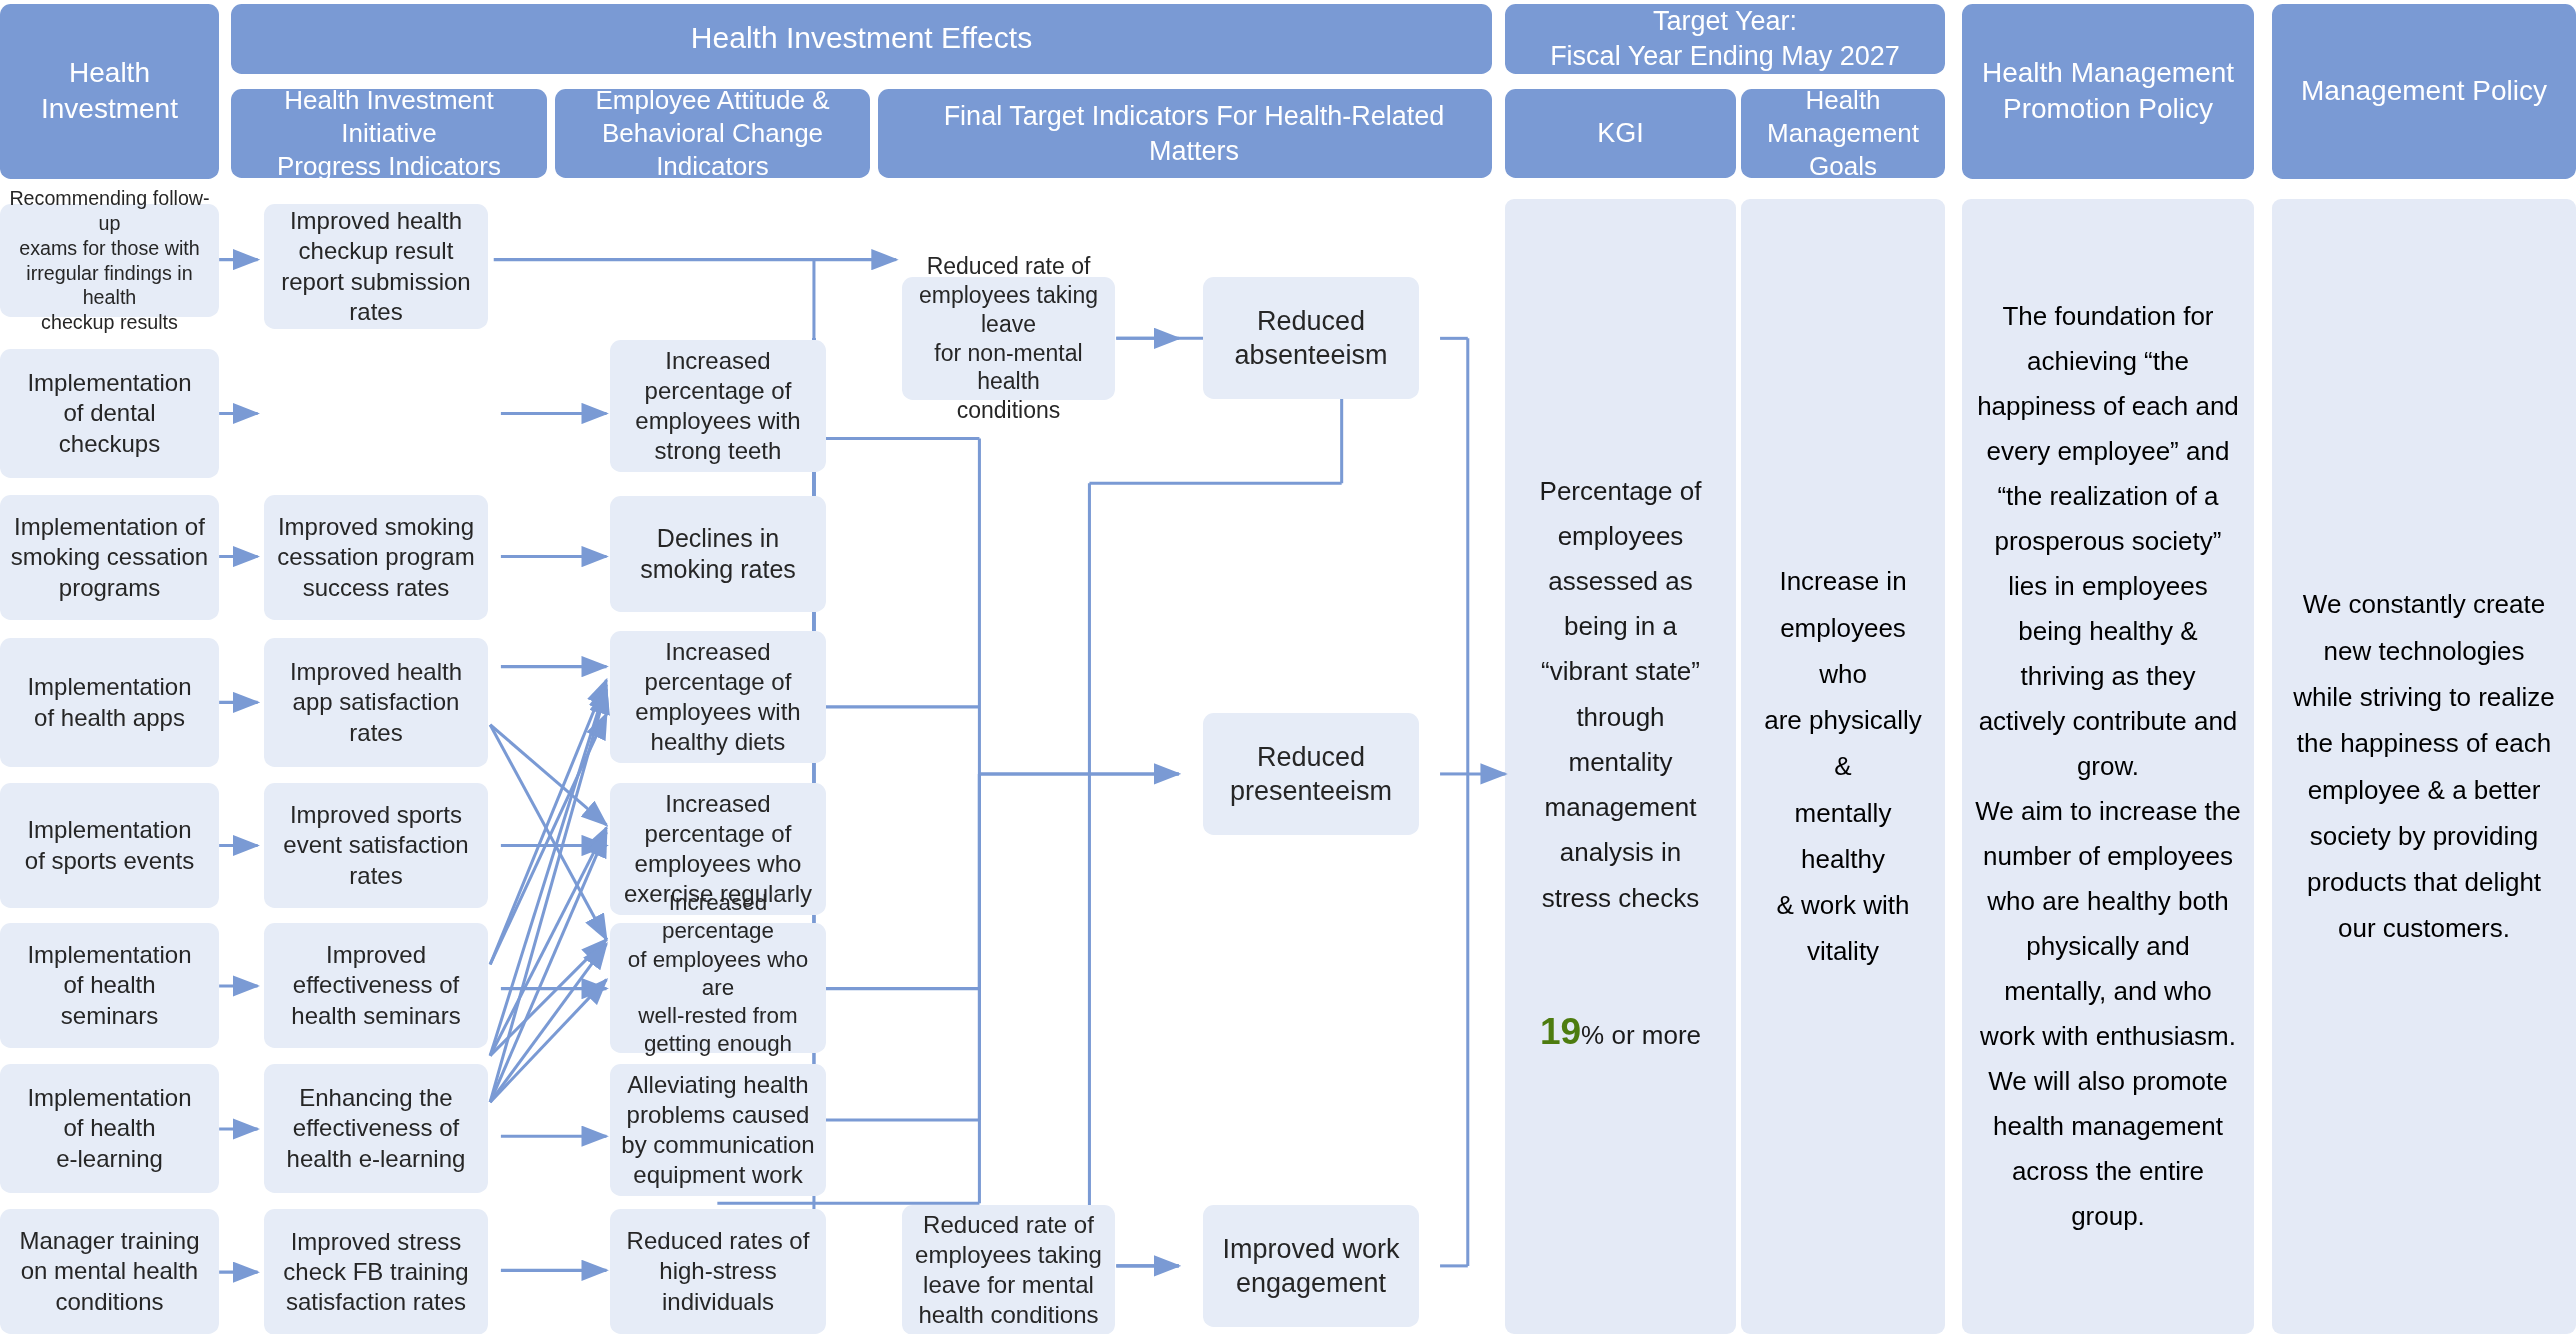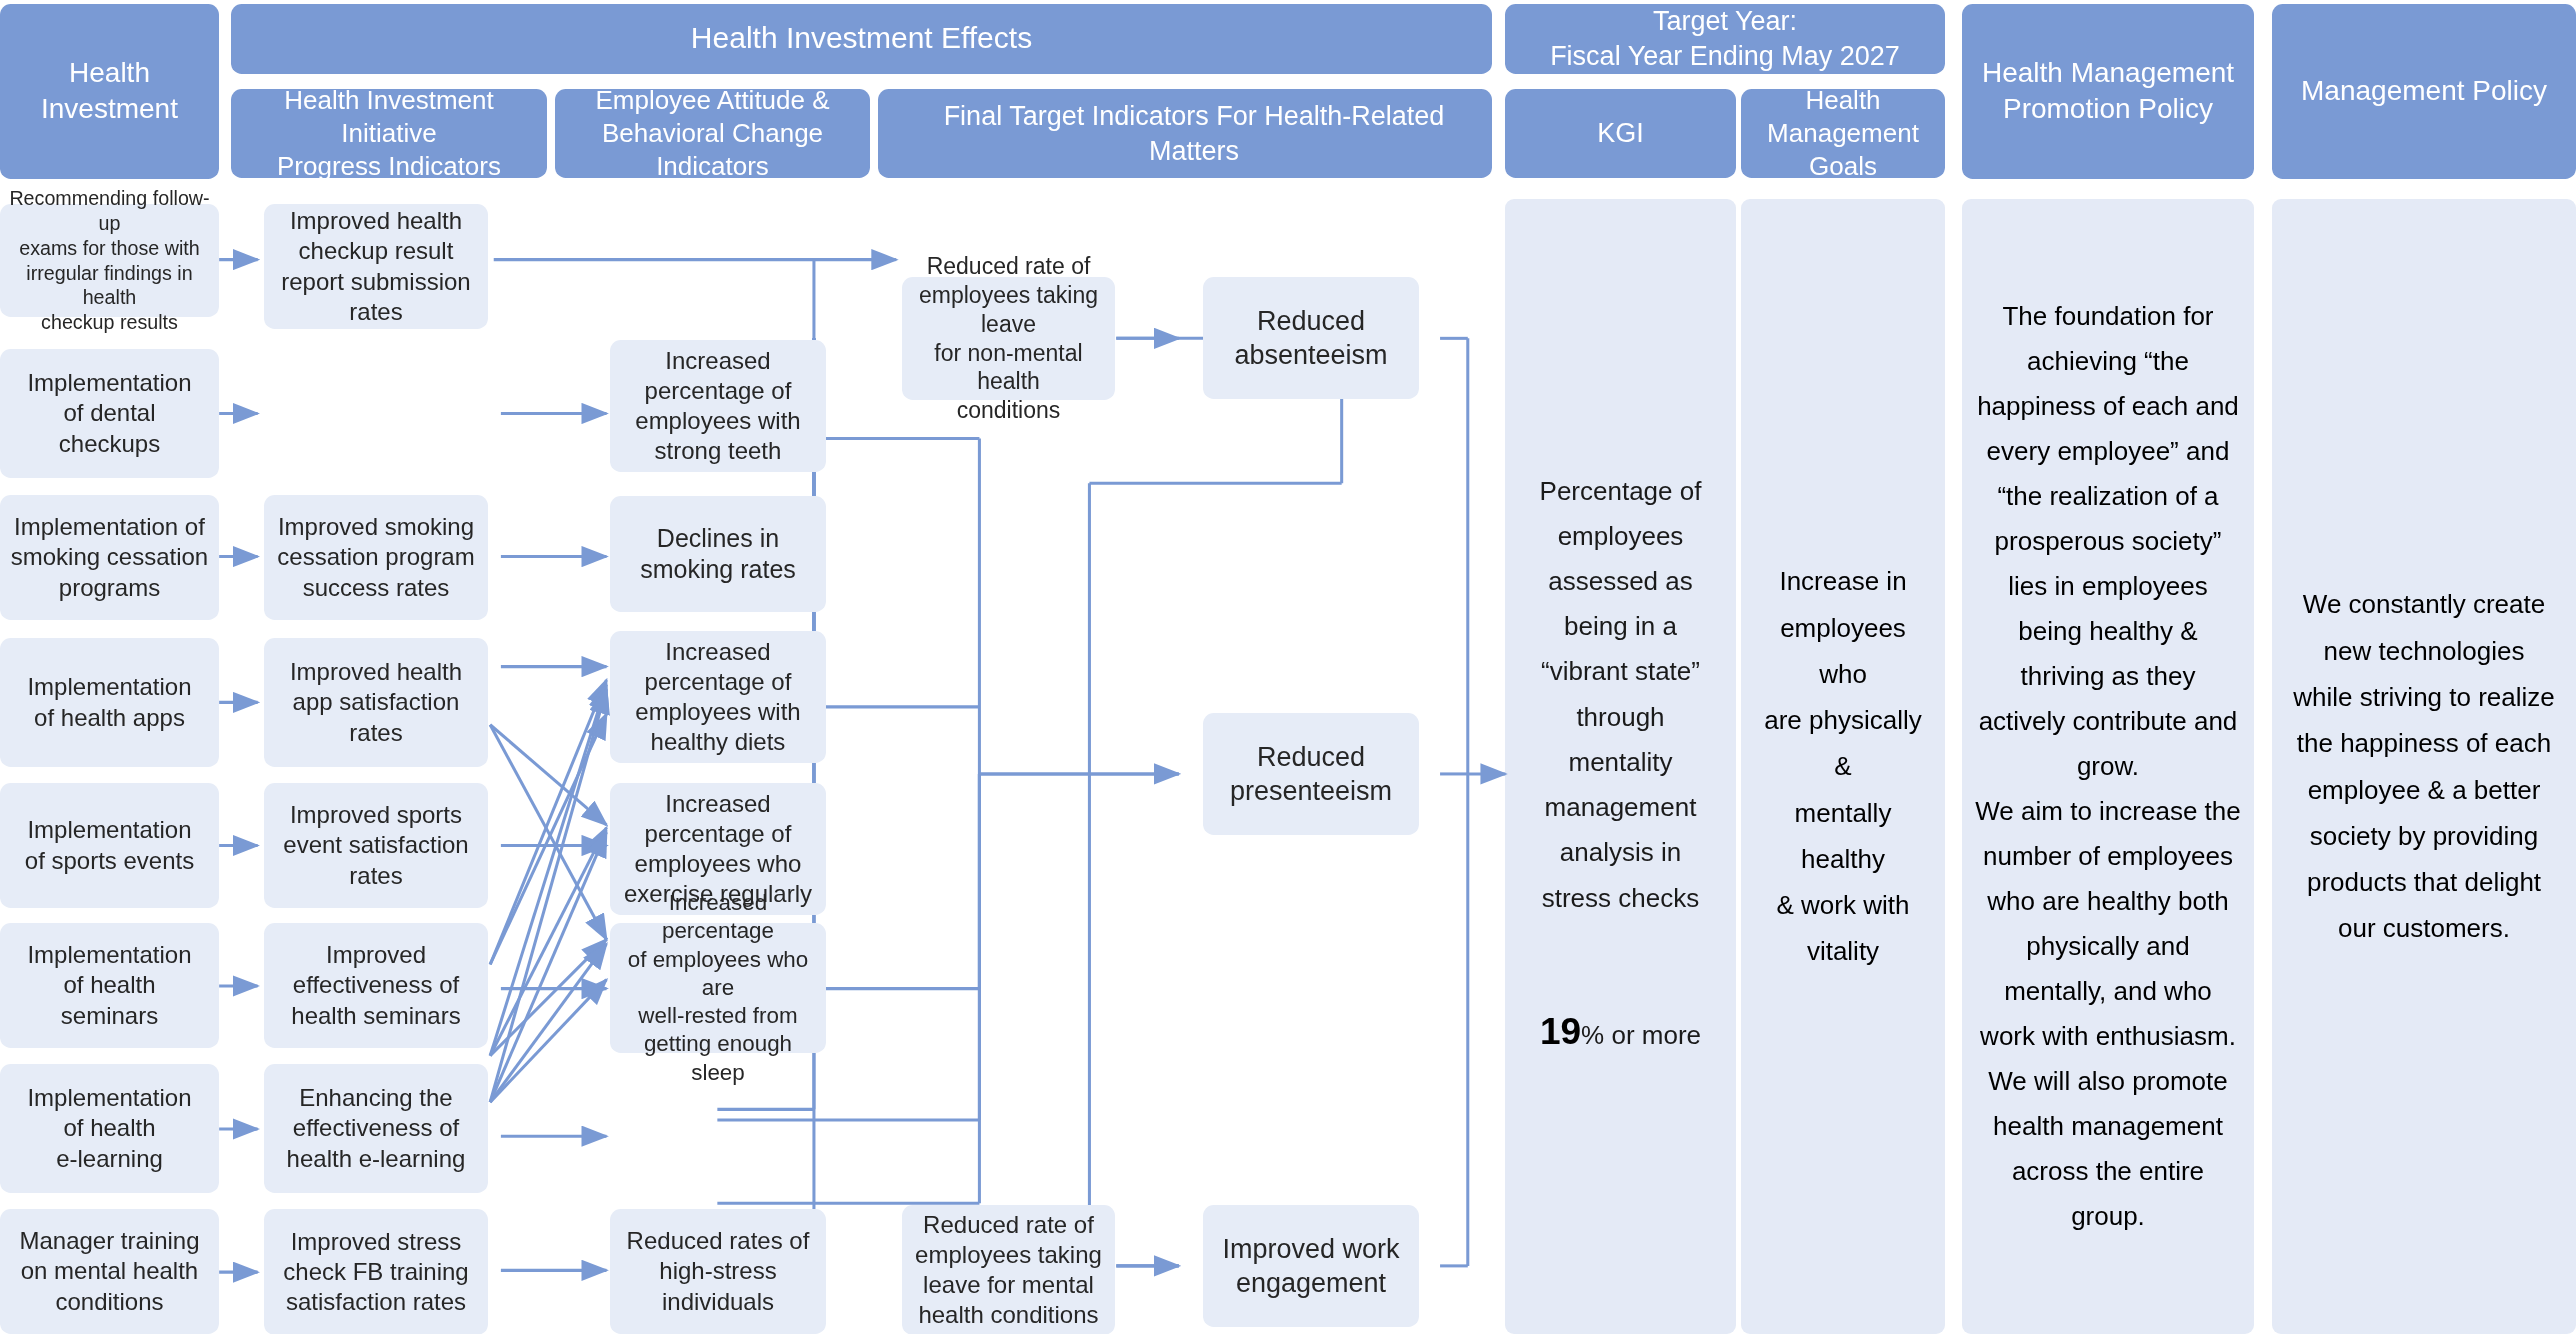--- a/index.html
+++ b/index.html
@@ -75,21 +75,21 @@
     flex-direction: column;
     align-items: center;
     justify-content: center;
     text-align: center;
     color: #1a1a1a;
     line-height: 1.74;
     white-space: pre-line;
     padding: 0 9px;
   }
   .kgi-target { margin-top: 34px; font-size: 26px; }
-  .kgi-num { color: #000000; font-size: 37px; font-weight: 700; vertical-align: baseline; }
+  .kgi-num { color: #4d7c0f; font-size: 37px; font-weight: 700; vertical-align: baseline; }
 
   svg.links { position: absolute; left: 0; top: 0; width: 2576px; height: 1335px; pointer-events: none; }
 </style>
 </head>
 <body>
 
 <div id="stage">
 
   <div class="colbg" style="left:1505px;top:199px;width:231px;height:1135px;"></div>
   <div class="colbg" style="left:1741px;top:199px;width:204px;height:1135px;"></div>
@@ -270,20 +270,24 @@
 employees with
 healthy diets</div>
   <div class="node f27" style="left:610px;top:783px;width:216px;height:132px;">Increased
 percentage of
 employees who
 exercise regularly</div>
   <div class="node f25" style="left:610px;top:923px;width:216px;height:130px;">Increased percentage
 of employees who are
 well-rested from
 getting enough sleep</div>
+  <div class="node f27" style="left:610px;top:1064px;width:216px;height:132px;">Alleviating health
+problems caused
+by communication
+equipment work</div>
   <div class="node f27" style="left:610px;top:1209px;width:216px;height:125px;">Reduced rates of
 high-stress
 individuals</div>
 
   <div class="node f26" style="left:902px;top:277px;width:213px;height:123px;">Reduced rate of
 employees taking leave
 for non-mental health
 conditions</div>
   <div class="node f27" style="left:902px;top:1205px;width:213px;height:130px;">Reduced rate of
 employees taking

